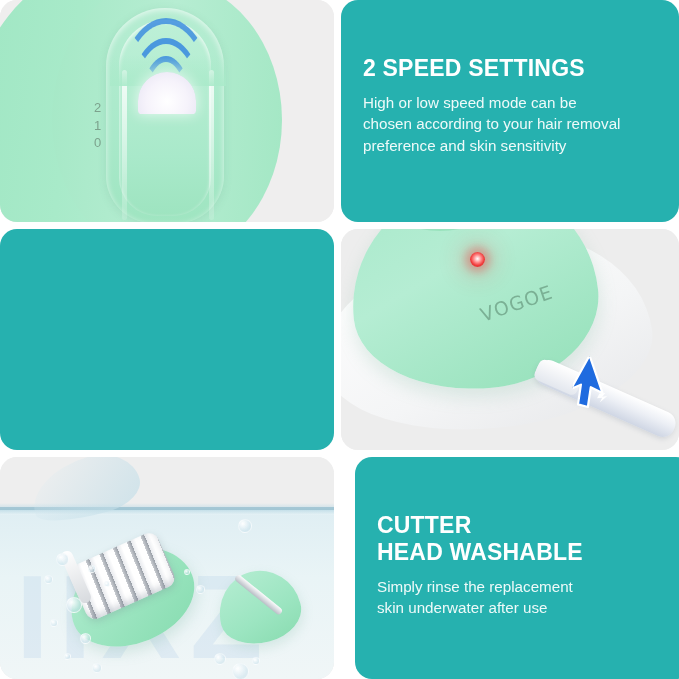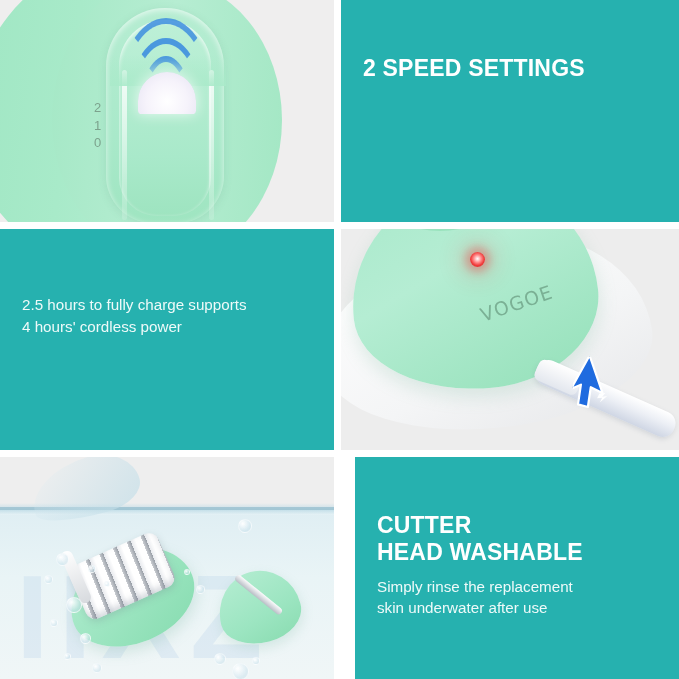--- a/index.html
+++ b/index.html
@@ -12,20 +12,21 @@
 
   .grid {
     position: relative;
     width: 679px; height: 679px;
     background: #ffffff;
   }
 
   .panel {
     position: absolute;
     overflow: hidden;
+    border-radius: 17px;
   }
 
   
   #p-speed-image    { left: 0;   top: 0;   width: 334px; height: 222px; }
   #p-speed-text     { left: 341px; top: 0;   width: 338px; height: 222px; }
   #p-cordless-text  { left: 0;   top: 229px; width: 334px; height: 221px; }
   #p-cordless-image { left: 341px; top: 229px; width: 338px; height: 221px; }
   #p-water-image    { left: 0;   top: 457px; width: 334px; height: 222px; }
   #p-washable-text  { left: 355px; top: 457px; width: 338px; height: 222px; }
 
@@ -272,27 +273,28 @@
     <div class="tl-num">
       <span>2</span>
       <span>1</span>
       <span>0</span>
     </div>
   </div>
 
   <div class="panel teal" id="p-speed-text">
     <div class="txt-wrap" id="speed-text-wrap">
       <div class="heading">2 SPEED SETTINGS</div>
+      <div class="body-copy">High or low speed mode can be
+chosen according to your hair removal
+preference and skin sensitivity</div>
     </div>
   </div>
 
   <div class="panel teal" id="p-cordless-text">
     <div class="txt-wrap" id="cordless-text-wrap">
-      <div class="body-copy">2.5 hours to fully charge supports
-4 hours' cordless power</div>
     </div>
   </div>
 
   <div class="panel photo-bg" id="p-cordless-image">
     <div class="mr-bg"></div>
     <div class="mr-white-base"></div>
     <div class="mr-green"></div>
     <div class="mr-green-notch"></div>
     <div class="mr-led"></div>
     <div class="mr-logo">VOGOE</div>

